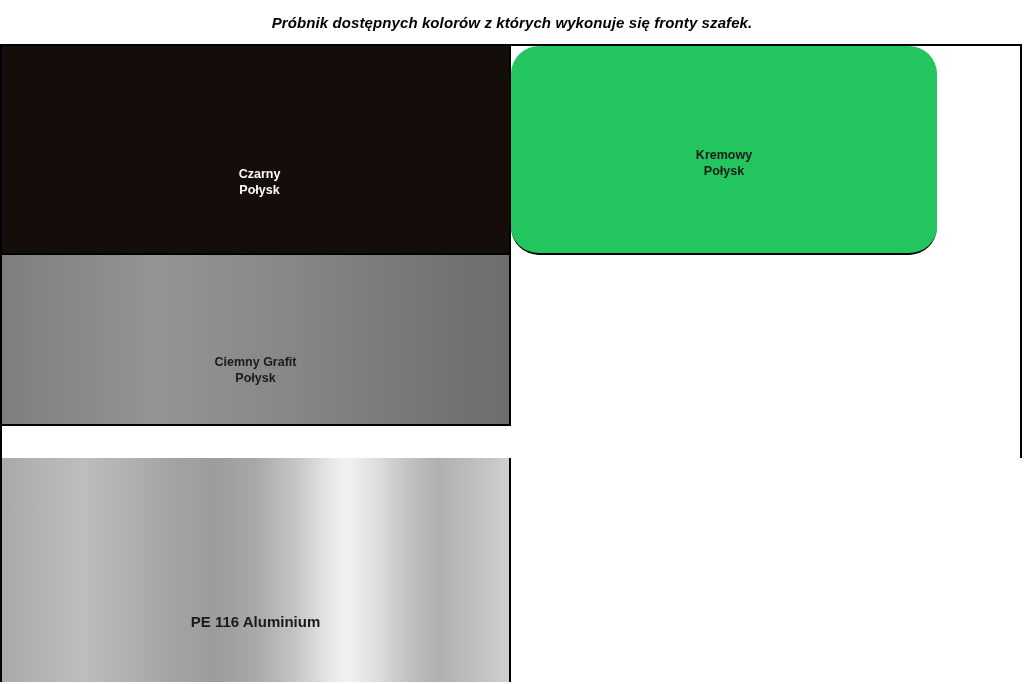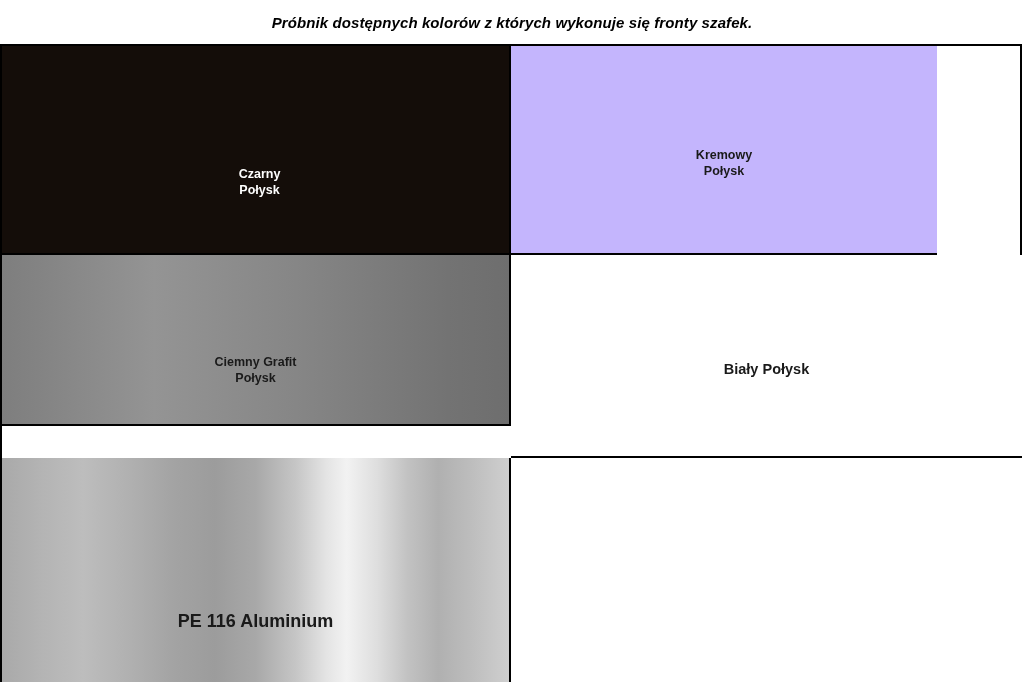--- a/index.html
+++ b/index.html
@@ -95,27 +95,28 @@
         #a8a8a8 50%,
         #c6c6c6 58%,
         #e4e4e4 64%,
         #f2f2f2 68%,
         #dedede 74%,
         #c2c2c2 80%,
         #b0b0b0 86%,
         #bcbcbc 92%,
         #cfcfcf 100%);
   }
-  #cell-alu .label { color: #1a1a1a; font-size: 18px; position: relative; top: 52px; }
+  #cell-alu .label { color: #1a1a1a; font-size: 15px; position: relative; top: 52px; }
 
   
   #cell-kremowy {
     left: 509px; top: 0; width: 426px; height: 209px;
-    background: #c4b5fd;
+    background: #22c55e;
     border-bottom: 2px solid #000000;
+    border-radius: 28px;
   }
   #cell-kremowy .label { color: #1a1a1a; position: relative; top: 13px; }
 
   #cell-bialy {
     left: 509px; top: 209px; width: 511px; height: 203px;
     background: #ffffff;
     border-bottom: 2px solid #000000;
   }
   #cell-bialy .label { color: #1a1a1a; font-size: 14.5px; position: relative; top: 14px; }
 
@@ -141,23 +142,20 @@
     <div class="swatch" id="cell-kremowy">
       <div class="label">Kremowy
 Połysk</div>
     </div>
 
     <div class="swatch" id="cell-grafit">
       <div class="label">Ciemny Grafit
 Połysk</div>
     </div>
 
-    <div class="swatch" id="cell-bialy">
-      <div class="label">Biały Połysk</div>
-    </div>
 
     <div class="swatch" id="cell-alu">
       <div class="label">PE 116 Aluminium</div>
     </div>
 
     <div class="swatch" id="cell-empty"></div>
 
   </div>
 </div>
 

